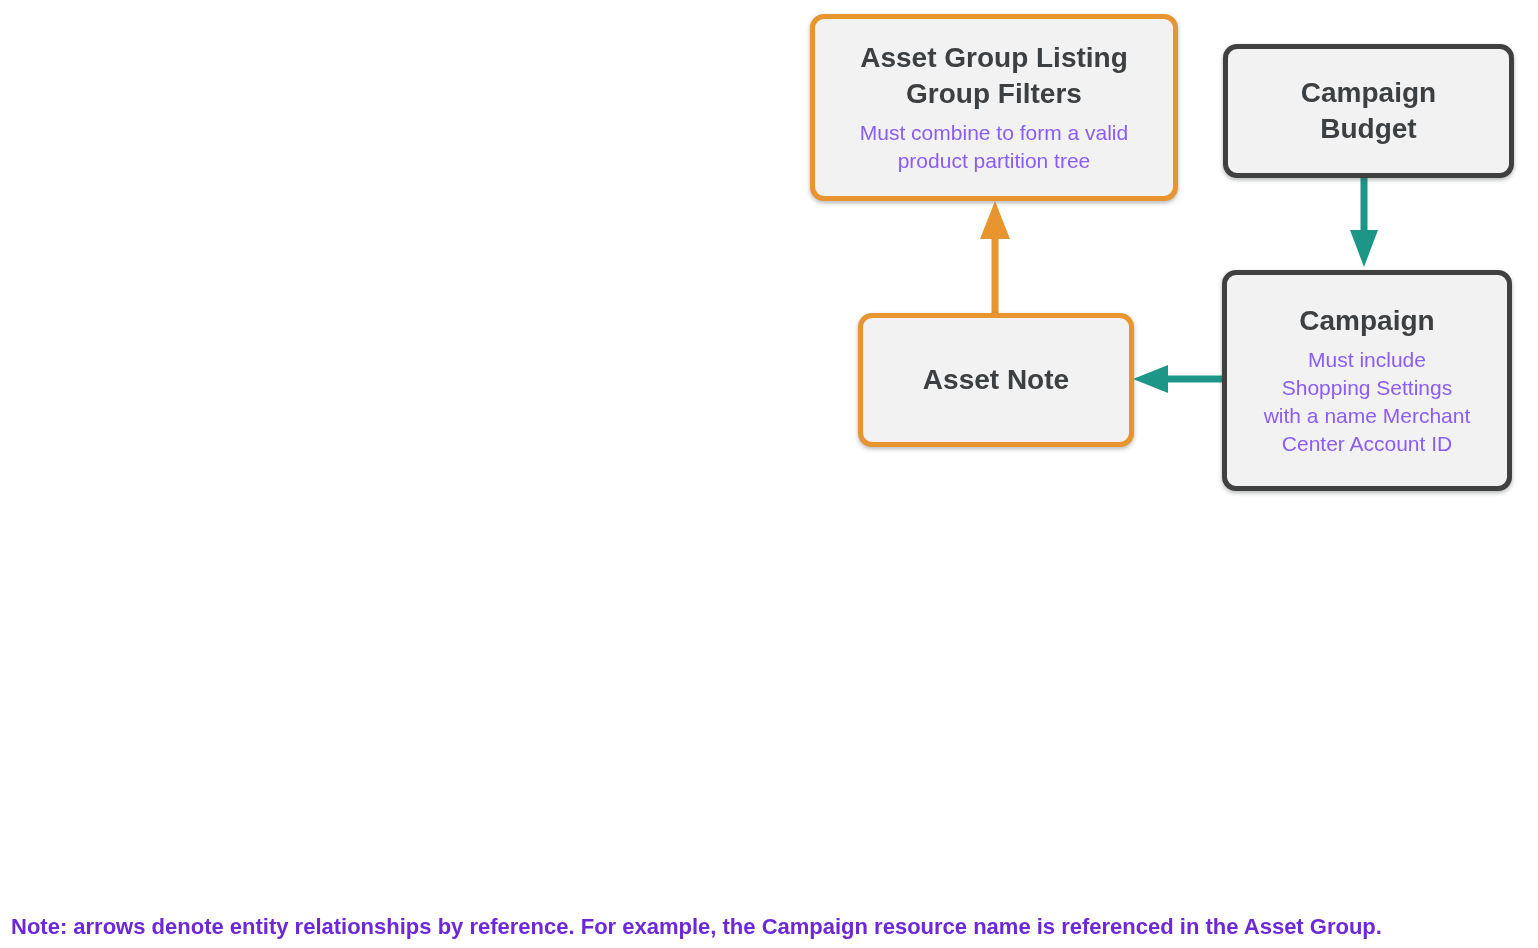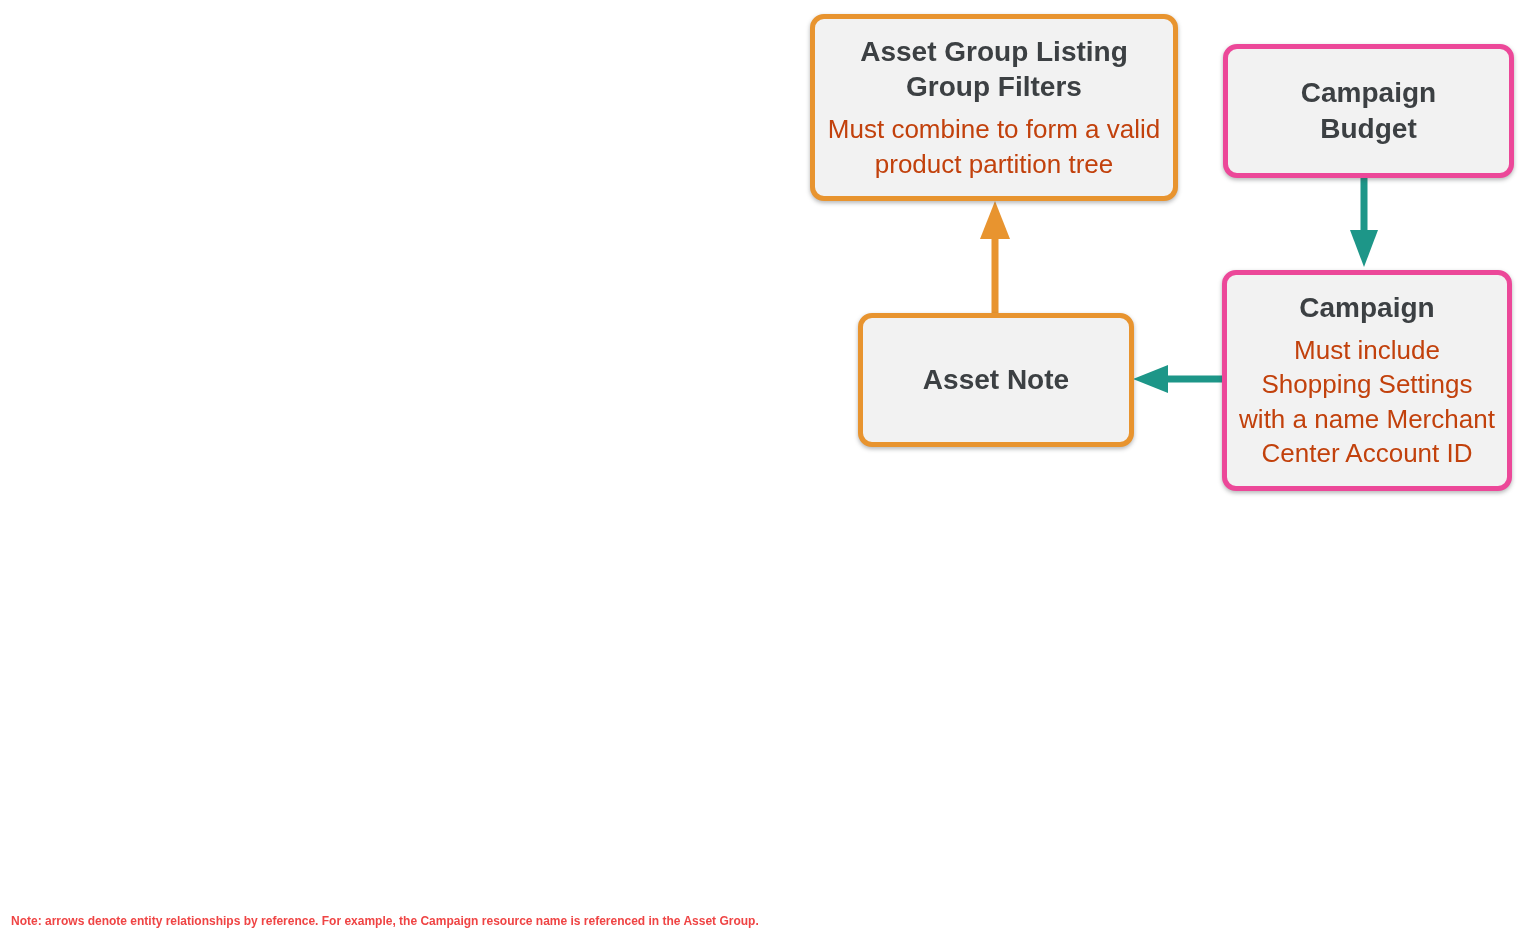--- a/index.html
+++ b/index.html
@@ -22,50 +22,51 @@
     pointer-events: none;
   }
   .node {
     position: absolute;
     box-sizing: border-box;
     background: #F2F2F2;
     border-radius: 14px;
     box-shadow: 0 2px 4px rgba(60,64,67,0.38);
     display: flex;
     flex-direction: column;
+    align-items: center;
     justify-content: center;
     text-align: center;
   }
   .node.orange { border: 5px solid #E8942F; }
-  .node.teal   { border: 5px solid #ec4899; }
+  .node.teal   { border: 5px solid #404040; }
   .node-title {
     font-weight: 700;
     font-size: 28px;
     line-height: 1.28;
     color: #3C4043;
     white-space: pre-line;
   }
   .node-subtitle {
-    font-size: 26px;
+    font-size: 21px;
     line-height: 1.33;
-    color: #c2410c;
+    color: #8b5cf6;
     white-space: pre-line;
     margin-top: 7px;
   }
   #node-filters     { left: 810px;  top: 14px;  width: 368px; height: 187px; }
   #node-budget      { left: 1223px; top: 44px;  width: 291px; height: 134px; }
   #node-campaign    { left: 1222px; top: 270px; width: 290px; height: 221px; }
   #node-asset-group { left: 858px;  top: 313px; width: 276px; height: 134px; }
   .note {
     position: absolute;
     left: 11px;
     top: 914px;
-    font-size: 12px;
+    font-size: 22px;
     font-weight: 700;
-    color: #ef4444;
+    color: #6d28d9;
     white-space: nowrap;
   }
 </style>
 </head>
 <body>
 
 <div class="canvas">
 
   <svg class="arrows" width="1538" height="948" viewBox="0 0 1538 948">
 

